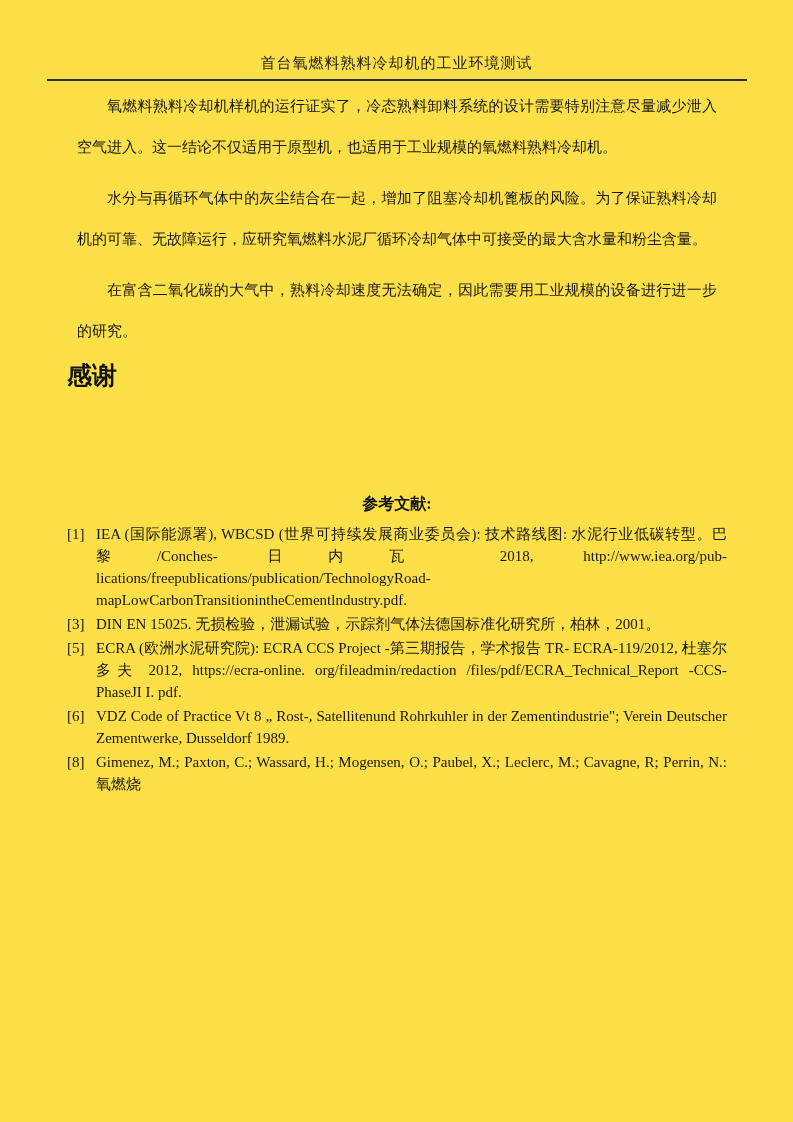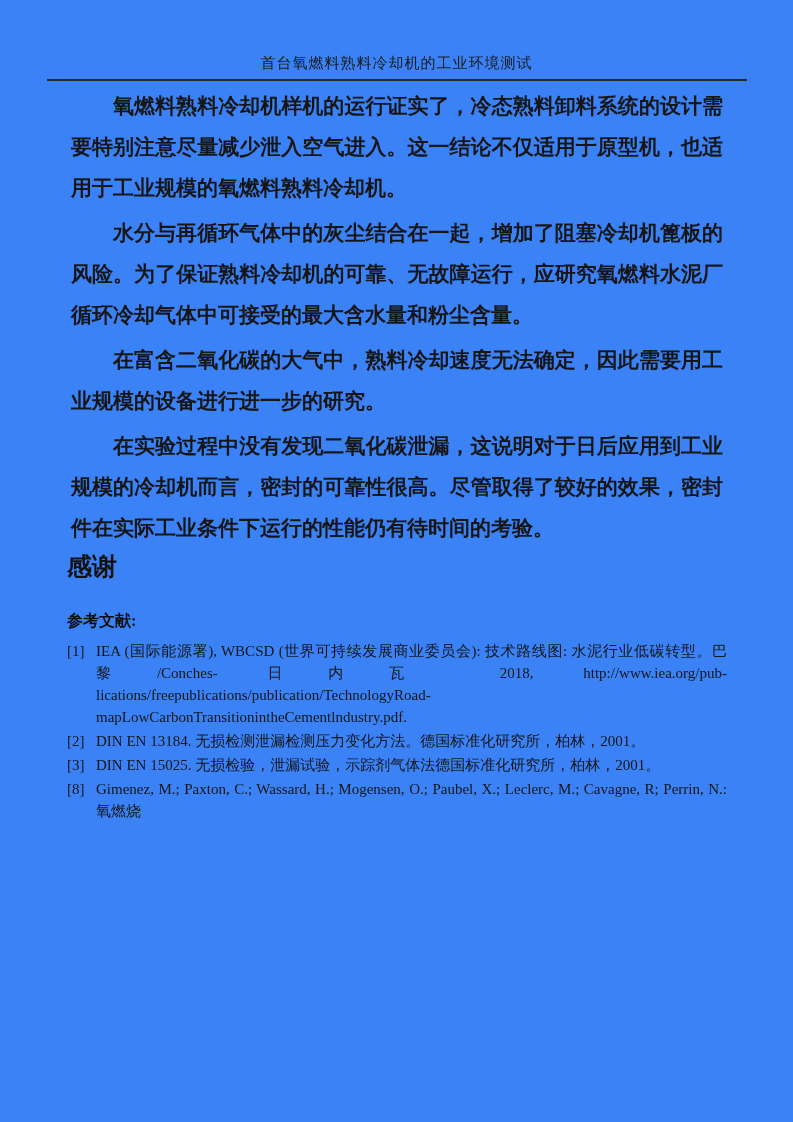--- a/index.html
+++ b/index.html
@@ -4,21 +4,21 @@
 <style>
   html, body {
     margin: 0;
     padding: 0;
     background: #ffffff;
   }
   .page {
     position: relative;
     width: 793px;
     height: 1122px;
-    background: #3b82f6;
+    background: #fde047;
     color: #141414;
     font-family: "Liberation Serif", "DejaVu Serif", serif;
     overflow: hidden;
   }
   
   .header-title {
     padding-top: 52px;
     text-align: center;
     font-size: 15px;
     line-height: 22px;
@@ -29,43 +29,43 @@
     margin: 5px auto 0 auto;
     width: 700px;
     height: 2px;
     background: #2a2a2a;
   }
   
   .content {
     margin: 0 66px 0 67px; 
   }
   .bodyp {
-    margin: 4px;
-    font-size: 21px;
+    margin: 10px;
+    font-size: 15px;
     line-height: 41px;
     text-align: justify;
     text-indent: 2em;
     color: #161616;
-    font-weight: bold;
   }
   .bodyp.first { margin-top: 5px; }
   .ack { line-height: 42px; }
   .ack-head {
     margin: 4px 0 0 0;
     font-size: 25px;
     line-height: 28px;
     font-weight: bold;
     color: #111111;
   }
   .ref-head {
-    margin: 28px 0 0 0;
+    margin: 102px 0 0 0;
     font-size: 16px;
     line-height: 24px;
     font-weight: bold;
     color: #111111;
+    text-align: center;
   }
   
   .refs { margin-top: 7px; }
   .ref {
     padding-left: 29px;
     margin-bottom: 2px;
     font-size: 15px;
     line-height: 22px;
     text-align: justify;
     overflow-wrap: break-word;
@@ -91,42 +91,44 @@
   <div>
     <div class="header-title">首台氧燃料熟料冷却机的工业环境测试</div>
     <div class="header-rule"></div>
   </div>
 
   <div class="content">
 
     <p class="bodyp first">氧燃料熟料冷却机样机的运行证实了，冷态熟料卸料系统的设计需要特别注意尽量减少泄入空气进入。这一结论不仅适用于原型机，也适用于工业规模的氧燃料熟料冷却机。</p>
     <p class="bodyp">水分与再循环气体中的灰尘结合在一起，增加了阻塞冷却机篦板的风险。为了保证熟料冷却机的可靠、无故障运行，应研究氧燃料水泥厂循环冷却气体中可接受的最大含水量和粉尘含量。</p>
     <p class="bodyp">在富含二氧化碳的大气中，熟料冷却速度无法确定，因此需要用工业规模的设备进行进一步的研究。</p>
-    <p class="bodyp">在实验过程中没有发现二氧化碳泄漏，这说明对于日后应用到工业规模的冷却机而言，密封的可靠性很高。尽管取得了较好的效果，密封件在实际工业条件下运行的性能仍有待时间的考验。</p>
 
     <h2 class="ack-head">感谢</h2>
 
     <h3 class="ref-head">参考文献:</h3>
 
     <div class="refs">
 
       <div class="ref">
         <span class="num">[1]</span><span>IEA (国际能源署), WBCSD (世界可持续发展商业委员会): 技术路线图: 水泥行业低碳转型。巴黎/Conches- 日内瓦 2018, http://www.iea.org/pub- lications/freepublications/publication/TechnologyRoad-mapLowCarbonTransitionintheCementlndustry.pdf.</span>
       </div>
 
-      <div class="ref">
-        <span class="num">[2]</span><span>DIN EN 13184. 无损检测泄漏检测压力变化方法。德国标准化研究所，柏林，2001。</span>
-      </div>
 
       <div class="ref">
         <span class="num">[3]</span><span>DIN EN 15025. 无损检验，泄漏试验，示踪剂气体法德国标准化研究所，柏林，2001。</span>
       </div>
 
 
+      <div class="ref">
+        <span class="num">[5]</span><span>ECRA (欧洲水泥研究院): ECRA CCS Project -第三期报告，学术报告 TR- ECRA-119/2012, 杜塞尔多夫 2012, https://ecra-online. org/fileadmin/redaction /files/pdf/ECRA_Technical_Report -CCS- PhaseJI I. pdf.</span>
+      </div>
 
+      <div class="ref">
+        <span class="num">[6]</span><span>VDZ Code of Practice Vt 8 „ Rost-, Satellitenund Rohrkuhler in der Zementindustrie"; Verein Deutscher Zementwerke, Dusseldorf 1989.</span>
+      </div>
 
 
       <div class="ref">
         <span class="num">[8]</span><span>Gimenez, M.; Paxton, C.; Wassard, H.; Mogensen, O.; Paubel, X.; Leclerc, M.; Cavagne, R; Perrin, N.: 氧燃烧</span>
       </div>
 
     </div>
 
   </div>
 </div>

